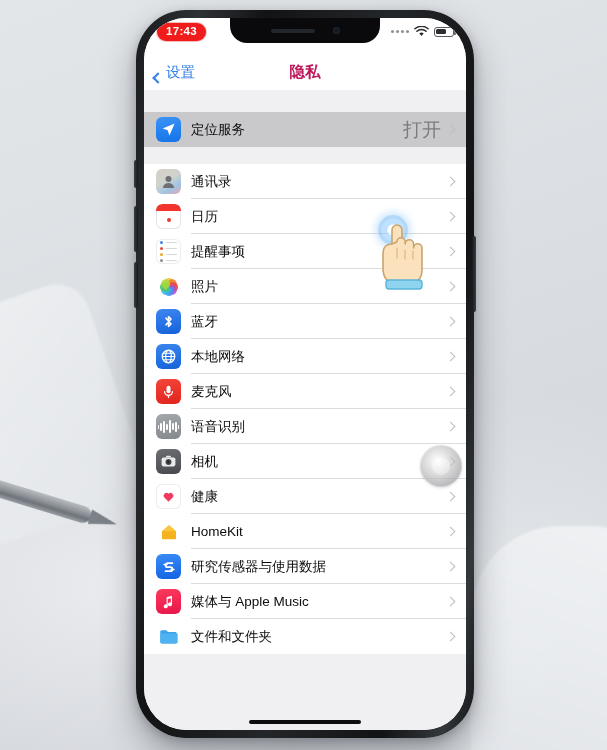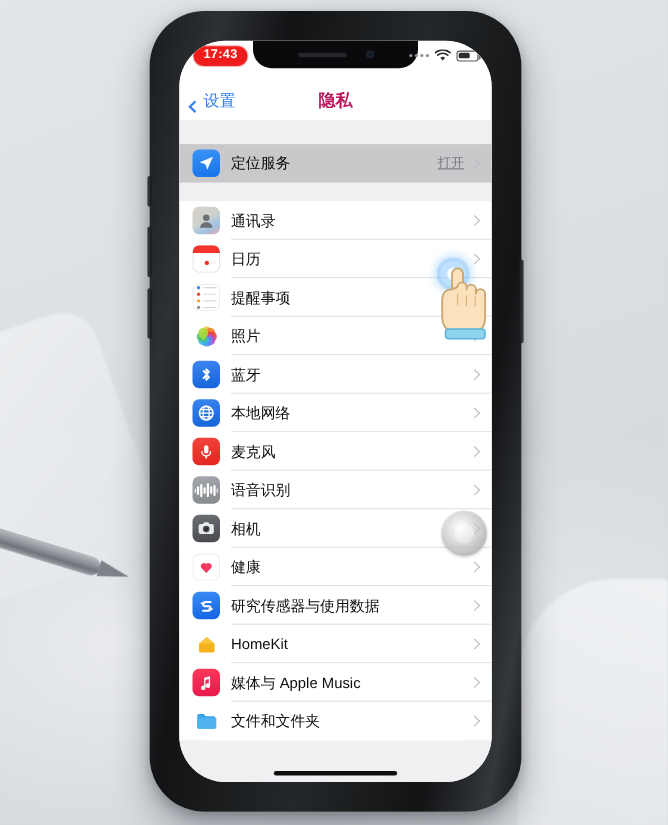--- a/index.html
+++ b/index.html
@@ -63,21 +63,21 @@
   
   #phone {
     position: absolute;
     left: 136px; top: 10px;
     width: 338px; height: 728px;
     border-radius: 50px;
     background: linear-gradient(100deg,#191b1d 0%,#2e3134 14%,#121315 28%,#242729 55%,#121315 80%,#34383b 93%,#131416 100%);
     box-shadow:
       0 16px 34px rgba(40,45,52,.38),
       0 3px 10px rgba(40,45,52,.25);
-    padding: 27px;
+    padding: 8px;
   }
   #phone::before,
   #phone::after {
     content: "";
     position: absolute;
     border-radius: 2px;
     background: linear-gradient(90deg,#3a3e42,#16181a);
   }
   
   #phone::before { left: -2px; top: 196px; width: 4px; height: 46px; }
@@ -261,24 +261,23 @@
   }
   .label {
     flex: 1 1 auto;
     font-size: 13.5px;
     color: #0c0c0c;
     white-space: nowrap;
     overflow: hidden;
     text-overflow: ellipsis;
   }
   .value {
-    font-size: 12px;
+    font-size: 19px;
     color: #8c8c90;
     margin-right: 6px;
-    text-decoration: underline;
   }
   .row.pressed .value { color: #7b7b80; }
   .chev {
     width: 7px; height: 7px;
     border-top: 1.8px solid #bcbcc0;
     border-right: 1.8px solid #bcbcc0;
     transform: rotate(45deg);
     flex: 0 0 auto;
   }
 
@@ -565,38 +564,38 @@
               <div class="ico ic-health">
                 <svg width="13" height="13" viewBox="0 0 13 13">
                   <path d="M6.5 11.8 1.9 7.1a2.9 2.9 0 0 1 4.6-3.4 2.9 2.9 0 0 1 4.6 3.4z" fill="#f2395f"></path>
                 </svg>
               </div>
               <div class="label">健康</div>
               <div class="chev"></div>
               <div class="sep"></div>
             </div>
             <div class="row">
+              <div class="ico ic-homekit">
+                <svg width="18" height="18" viewBox="0 0 18 18">
+                  <path d="M9 2.2 16 8.2v7.1a.9.9 0 0 1-.9.9H2.9a.9.9 0 0 1-.9-.9V8.2z" fill="#f6b11e"></path>
+                  <path d="M9 2.2 16 8.2H2z" fill="#fbc63f"></path>
+                </svg>
+              </div>
+              <div class="label">HomeKit</div>
+              <div class="chev"></div>
+              <div class="sep"></div>
+            </div>
+            <div class="row">
               <div class="ico ic-research">
                 <svg width="16" height="16" viewBox="0 0 16 16">
                   <path d="M11.4 4.2H6.6a2 2 0 0 0 0 4h2.8a2 2 0 0 1 0 4H4.6" stroke="#fff" stroke-width="1.8" fill="none" stroke-linecap="round"></path>
                   <path d="M3 5.4h3M10 10.6h3" stroke="#fff" stroke-width="1.5" stroke-linecap="round"></path>
                 </svg>
               </div>
               <div class="label">研究传感器与使用数据</div>
-              <div class="chev"></div>
-              <div class="sep"></div>
-            </div>
-            <div class="row">
-              <div class="ico ic-homekit">
-                <svg width="18" height="18" viewBox="0 0 18 18">
-                  <path d="M9 2.2 16 8.2v7.1a.9.9 0 0 1-.9.9H2.9a.9.9 0 0 1-.9-.9V8.2z" fill="#f6b11e"></path>
-                  <path d="M9 2.2 16 8.2H2z" fill="#fbc63f"></path>
-                </svg>
-              </div>
-              <div class="label">HomeKit</div>
               <div class="chev"></div>
               <div class="sep"></div>
             </div>
             <div class="row">
               <div class="ico ic-music">
                 <svg width="15" height="15" viewBox="0 0 15 15">
                   <path d="M11 1.8 5.6 3.2v7.2a2 2 0 1 0 1.2 1.8V5.1l3-0.8v4.2a2 2 0 1 0 1.2 1.8z" fill="#fff"></path>
                 </svg>
               </div>
               <div class="label">媒体与 Apple Music</div>

